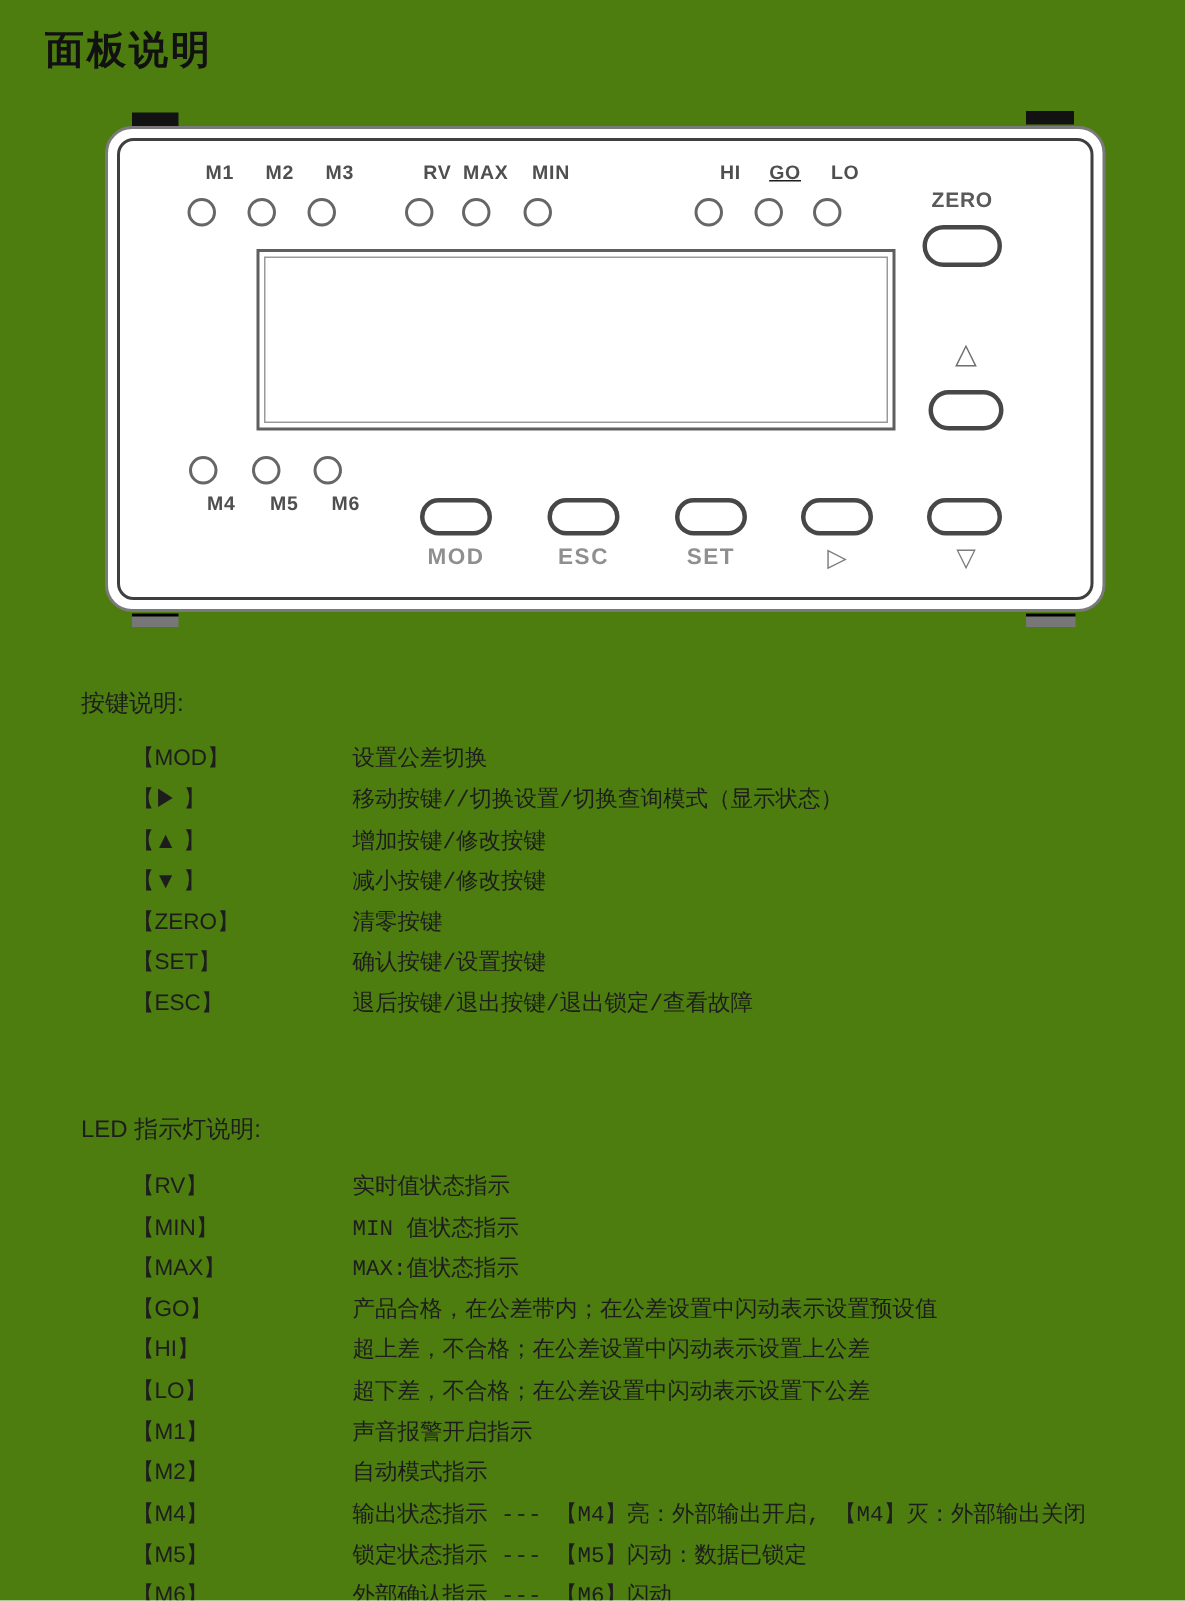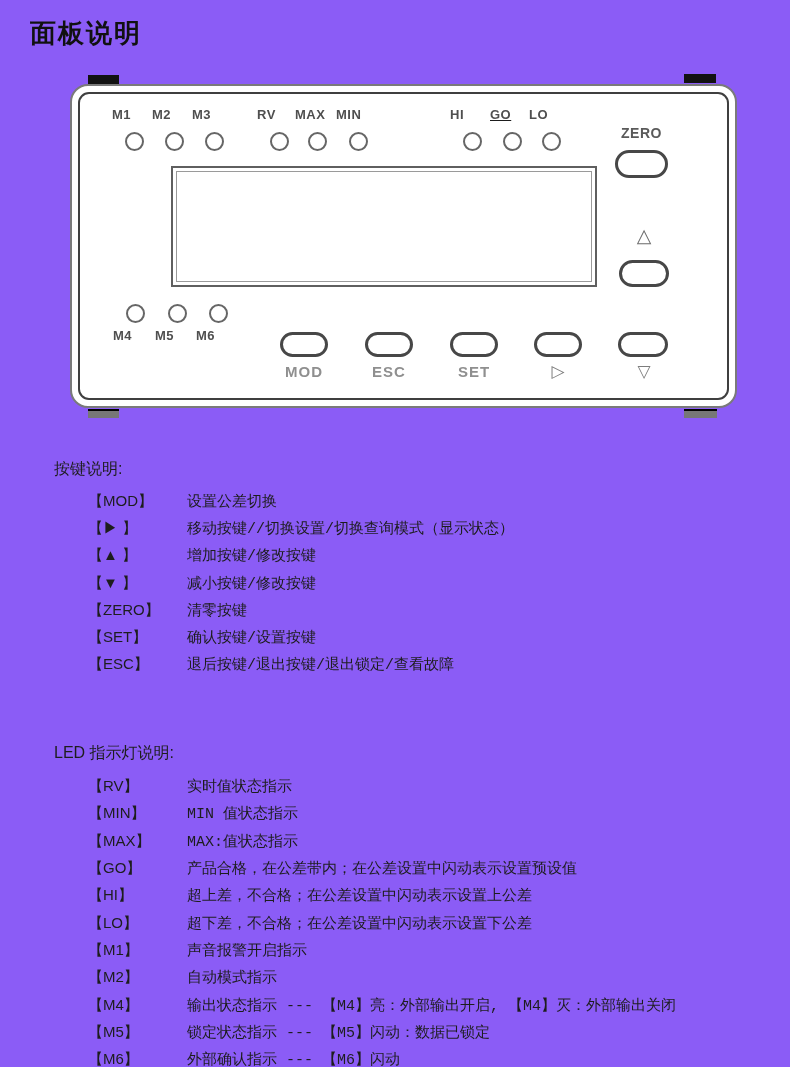--- a/index.html
+++ b/index.html
@@ -1,38 +1,38 @@
 <!DOCTYPE html>
 <html><head>
 <meta charset="utf-8">
 <style>
   html,body{margin:0;padding:0;background:#fff;}
   .page{
-    position:relative;width:790px;height:1067px;background:#8b5cf6;
+    position:relative;width:790px;height:1067px;background:#4d7c0f;
     font-family:"Liberation Sans",sans-serif;color:#1d1d1d;overflow:hidden;
   }
   .doc-title{
     position:absolute;left:30px;top:16px;font-size:26px;font-weight:bold;
     color:#111;letter-spacing:2px;
   }
   
   .tab{position:absolute;background:#121212;}
   .tab-tl{left:88px;top:75px;width:31px;height:9px;}
   .tab-tr{left:684px;top:74px;width:32px;height:9px;}
   .tab-bl{left:88px;top:409px;width:31px;height:7px;border-top:2px solid #000;background:#777;}
   .tab-br{left:684px;top:409px;width:33px;height:7px;border-top:2px solid #000;background:#777;}
   .panel{
     position:absolute;left:70px;top:84px;width:667px;height:324px;
     border:2px solid #7a7a7a;border-radius:18px;box-sizing:border-box;background:#fff;
   }
   .panel-inner{
     position:absolute;left:6px;top:6px;right:6px;bottom:6px;
     border:2px solid #3f3f3f;border-radius:11px;
   }
-  .led-unit{position:absolute;width:44px;text-align:left;}
+  .led-unit{position:absolute;width:44px;text-align:right;}
   .led-label{font-size:13px;font-weight:600;color:#4f4f4f;letter-spacing:0.5px;height:16px;}
   .led-circle{width:19px;height:19px;border:2px solid #666;border-radius:50%;
     margin:9px auto 0;box-sizing:border-box;background:#fff;}
   .led-unit.bottom .led-circle{margin:0 auto;}
   .led-unit.bottom .led-label{margin-top:5px;}
   .display{
     position:absolute;left:99px;top:80px;width:426px;height:121px;
     border:2px solid #5f5f5f;box-sizing:border-box;background:#fff;
   }
   .display-inner{position:absolute;left:3px;top:3px;right:3px;bottom:3px;border:1px solid #9a9a9a;}
@@ -47,21 +47,21 @@
   .tri-label{font-size:17px;font-weight:normal;color:#7d7d7d;letter-spacing:0;}
   .zero-label{position:absolute;left:543px;top:39px;width:53px;text-align:center;
     font-size:14px;font-weight:600;color:#5a5a5a;letter-spacing:0.5px;}
   .zero-btn{left:543px;top:64px;width:53px;height:28px;}
   .up-label{position:absolute;left:547px;top:138px;width:50px;text-align:center;
     font-size:19px;color:#6e6e6e;}
   .up-btn{left:547px;top:174px;width:50px;height:27px;}
   
   .txt-section{position:absolute;left:54px;width:710px;font-size:15px;color:#1d1d1d;}
   .sec-header{height:29px;font-size:16px;color:#1d1d1d;}
-  .trow{display:flex;height:27.2px;padding-left:34px;align-items:center;}
+  .trow{display:flex;height:27.2px;padding-left:34px;align-items:flex-end;gap:48px;}
   .trow .key{width:99px;flex:0 0 99px;white-space:nowrap;}
   .trow .desc{flex:1;white-space:nowrap;font-family:Liberation Mono, monospace;}
   .keys-sec{top:459px;}
   .led-sec{top:743px;}
   .led-sec .trow{height:27.3px;}
   .led-sec .sec-header{height:30px;}
 </style>
 </head>
 <body>
 

